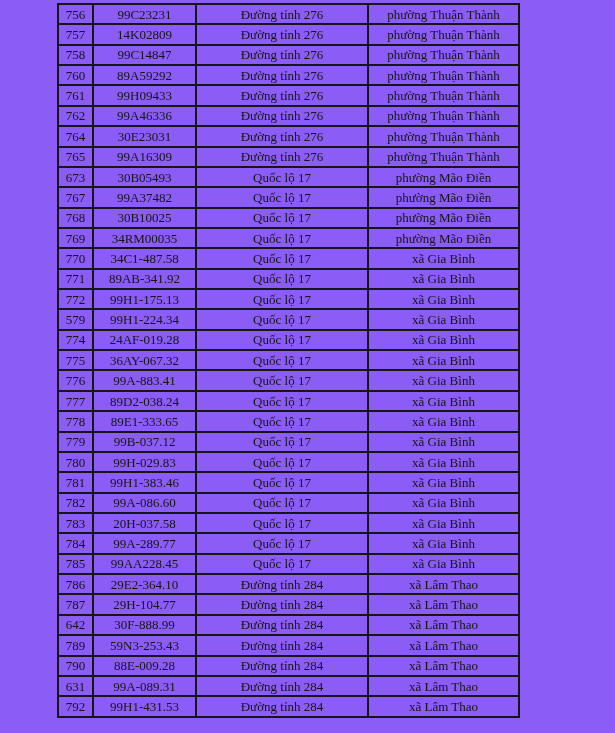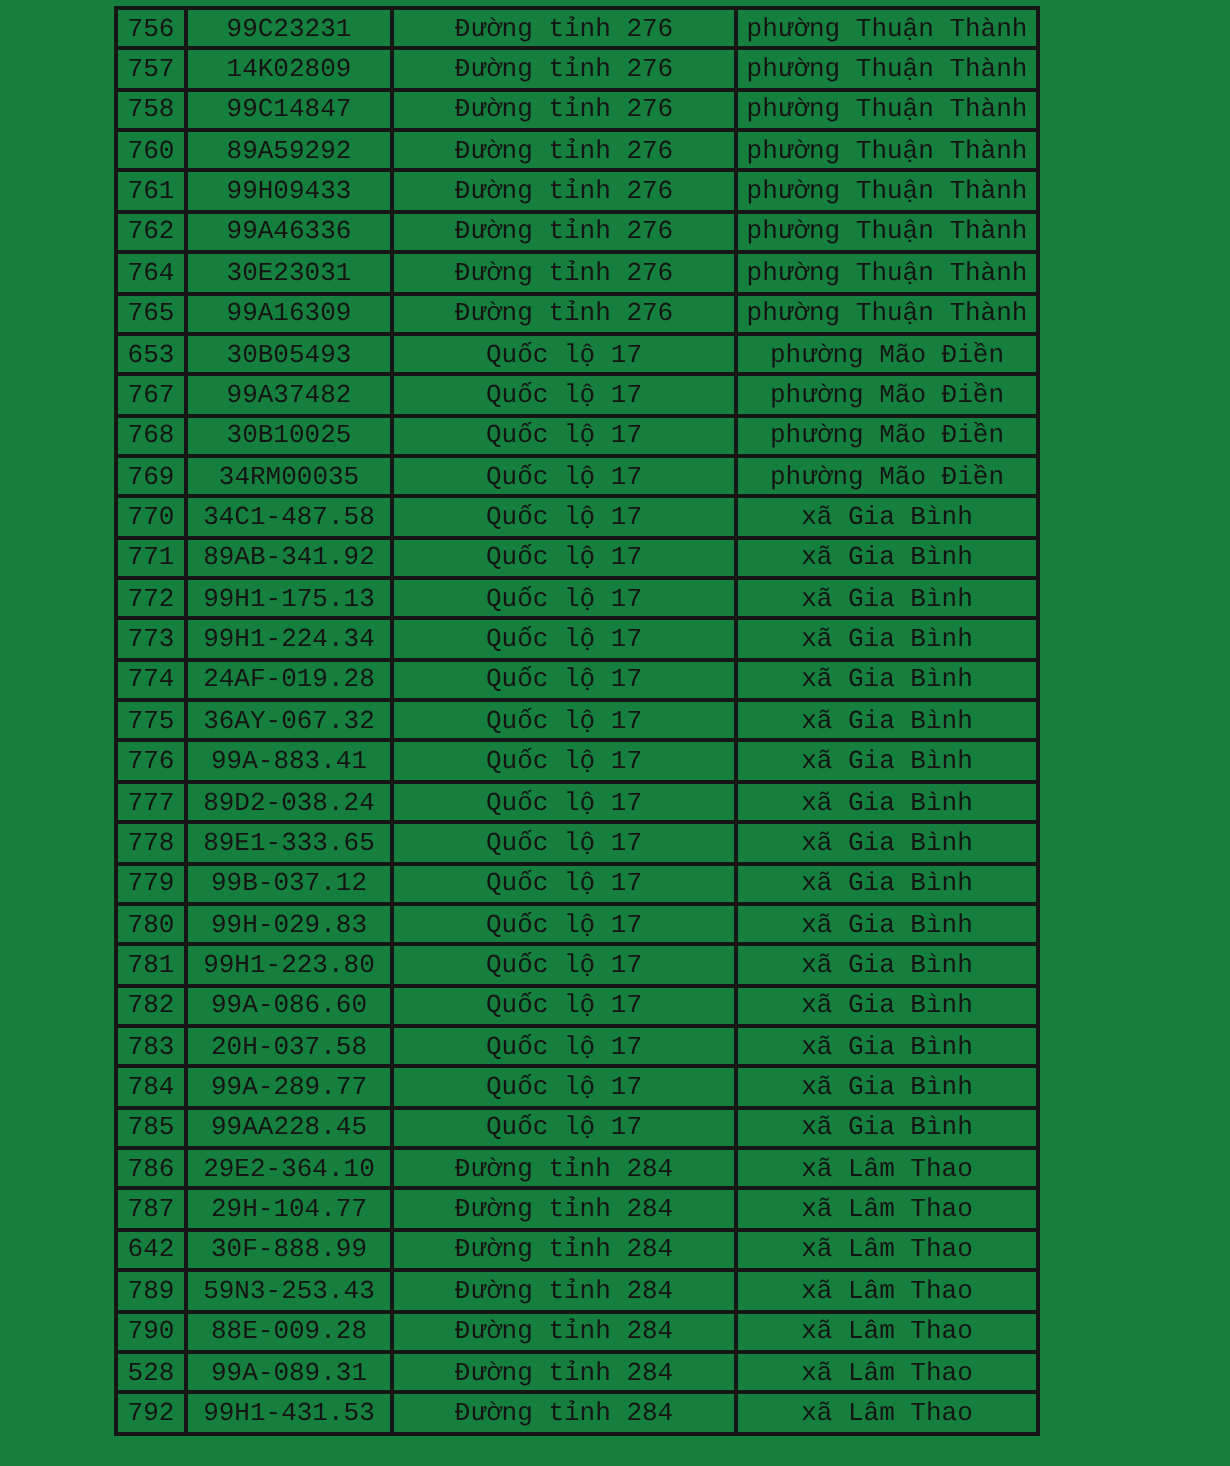--- a/index.html
+++ b/index.html
@@ -13,22 +13,21 @@
     position: relative;
     overflow: hidden;
     font-family: "Liberation Serif", "DejaVu Serif", serif;
     color: #141414;
   }
   .page {
     position: absolute;
     left: 0; top: 0;
     width: 615px;
     height: 733px;
-    background: #15803d;
-    font-family: Liberation Mono, monospace;
+    background: #8b5cf6;
   }
   table.plates-table {
     position: absolute;
     left: 57px;
     top: 3px;
     width: 461px;
     height: 715px;
     border-collapse: collapse;
     table-layout: fixed;
   }
@@ -102,21 +101,21 @@
           <td>Đường tỉnh 276</td>
           <td>phường Thuận Thành</td>
         </tr>
         <tr>
           <td>765</td>
           <td>99A16309</td>
           <td>Đường tỉnh 276</td>
           <td>phường Thuận Thành</td>
         </tr>
         <tr>
-          <td>653</td>
+          <td>673</td>
           <td>30B05493</td>
           <td>Quốc lộ 17</td>
           <td>phường Mão Điền</td>
         </tr>
         <tr>
           <td>767</td>
           <td>99A37482</td>
           <td>Quốc lộ 17</td>
           <td>phường Mão Điền</td>
         </tr>
@@ -144,21 +143,21 @@
           <td>Quốc lộ 17</td>
           <td>xã Gia Bình</td>
         </tr>
         <tr>
           <td>772</td>
           <td>99H1-175.13</td>
           <td>Quốc lộ 17</td>
           <td>xã Gia Bình</td>
         </tr>
         <tr>
-          <td>773</td>
+          <td>579</td>
           <td>99H1-224.34</td>
           <td>Quốc lộ 17</td>
           <td>xã Gia Bình</td>
         </tr>
         <tr>
           <td>774</td>
           <td>24AF-019.28</td>
           <td>Quốc lộ 17</td>
           <td>xã Gia Bình</td>
         </tr>
@@ -193,21 +192,21 @@
           <td>xã Gia Bình</td>
         </tr>
         <tr>
           <td>780</td>
           <td>99H-029.83</td>
           <td>Quốc lộ 17</td>
           <td>xã Gia Bình</td>
         </tr>
         <tr>
           <td>781</td>
-          <td>99H1-223.80</td>
+          <td>99H1-383.46</td>
           <td>Quốc lộ 17</td>
           <td>xã Gia Bình</td>
         </tr>
         <tr>
           <td>782</td>
           <td>99A-086.60</td>
           <td>Quốc lộ 17</td>
           <td>xã Gia Bình</td>
         </tr>
         <tr>
@@ -252,21 +251,21 @@
           <td>Đường tỉnh 284</td>
           <td>xã Lâm Thao</td>
         </tr>
         <tr>
           <td>790</td>
           <td>88E-009.28</td>
           <td>Đường tỉnh 284</td>
           <td>xã Lâm Thao</td>
         </tr>
         <tr>
-          <td>528</td>
+          <td>631</td>
           <td>99A-089.31</td>
           <td>Đường tỉnh 284</td>
           <td>xã Lâm Thao</td>
         </tr>
         <tr>
           <td>792</td>
           <td>99H1-431.53</td>
           <td>Đường tỉnh 284</td>
           <td>xã Lâm Thao</td>
         </tr>

